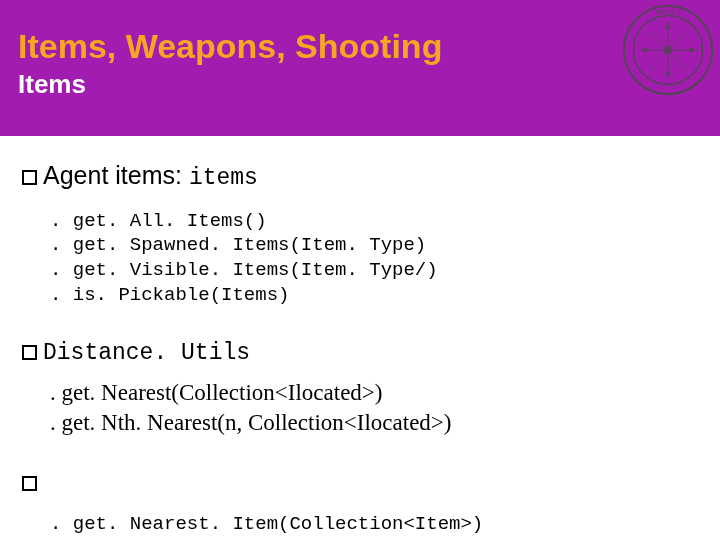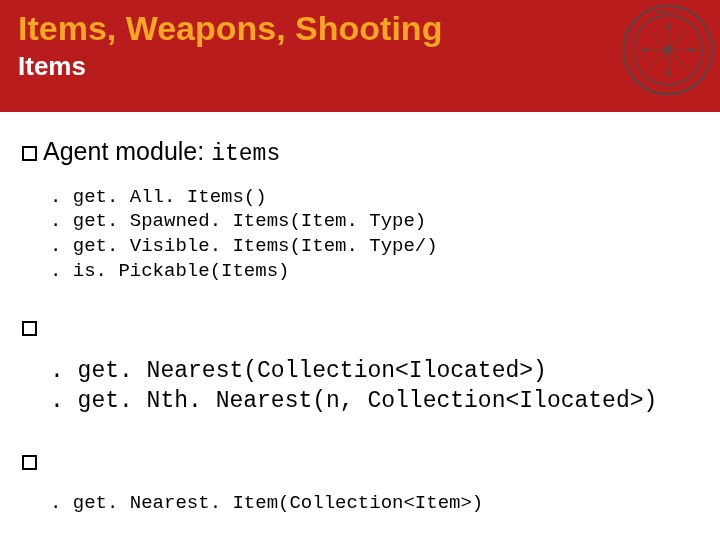--- a/index.html
+++ b/index.html
@@ -4,23 +4,23 @@
 <style>
   * { margin: 0; padding: 0; box-sizing: border-box; }
   body {
     width: 720px;
     height: 540px;
     background: #ffffff;
     font-family: "Segoe UI", Arial, sans-serif;
     overflow: hidden;
   }
   .header {
-    background: #b91c1c;
-    height: 112px;
-    padding: 10px 18px 8px 18px;
+    background: #a21caf;
+    height: 136px;
+    padding: 28px 18px 8px 18px;
     position: relative;
   }
   .title {
     color: #f5a623;
     font-size: 34px;
     font-weight: 700;
     line-height: 1.1;
   }
   .subtitle {
     color: #ffffff;
@@ -63,23 +63,23 @@
   .sub-list {
     margin-top: 16px;
     padding-left: 28px;
     font-family: "Courier New", Courier, monospace;
     font-size: 19px;
     line-height: 1.3;
     color: #000;
   }
   .sub-list .line { white-space: pre; }
   .sub-list-lg {
-    margin-top: 16px;
+    margin-top: 10px;
     padding-left: 28px;
-    font-family: Liberation Mono, monospace;
+    font-family: Liberation Serif, serif;
     font-size: 23px;
     line-height: 1.3;
   }
 </style>
 </head>
 <body>
 
 <div class="header">
   <div class="title">Items, Weapons, Shooting</div>
   <div class="subtitle">Items</div>
@@ -100,33 +100,33 @@
         <text x="50" y="13" text-anchor="middle">PHYSICA</text>
       </g>
     </svg>
   </div>
 </div>
 
 <div class="content">
 
   <div class="section">
     <div class="heading">
-      <span class="bullet-square"></span><span class="label-regular">Agent module: </span><span class="mono">items</span>
+      <span class="bullet-square"></span><span class="label-regular">Agent items: </span><span class="mono">items</span>
     </div>
     <div class="sub-list">
       <div class="line">. get. All. Items()</div>
       <div class="line">. get. Spawned. Items(Item. Type)</div>
       <div class="line">. get. Visible. Items(Item. Type/)</div>
       <div class="line">. is. Pickable(Items)</div>
     </div>
   </div>
 
   <div class="section">
     <div class="heading">
-      <span class="bullet-square"></span>
+      <span class="bullet-square"></span><span class="mono">Distance. Utils</span>
     </div>
     <div class="sub-list-lg">
       <div class="line">. get. Nearest(Collection&lt;Ilocated&gt;)</div>
       <div class="line">. get. Nth. Nearest(n, Collection&lt;Ilocated&gt;)</div>
     </div>
   </div>
 
   <div class="section">
     <div class="heading">
       <span class="bullet-square"></span>

